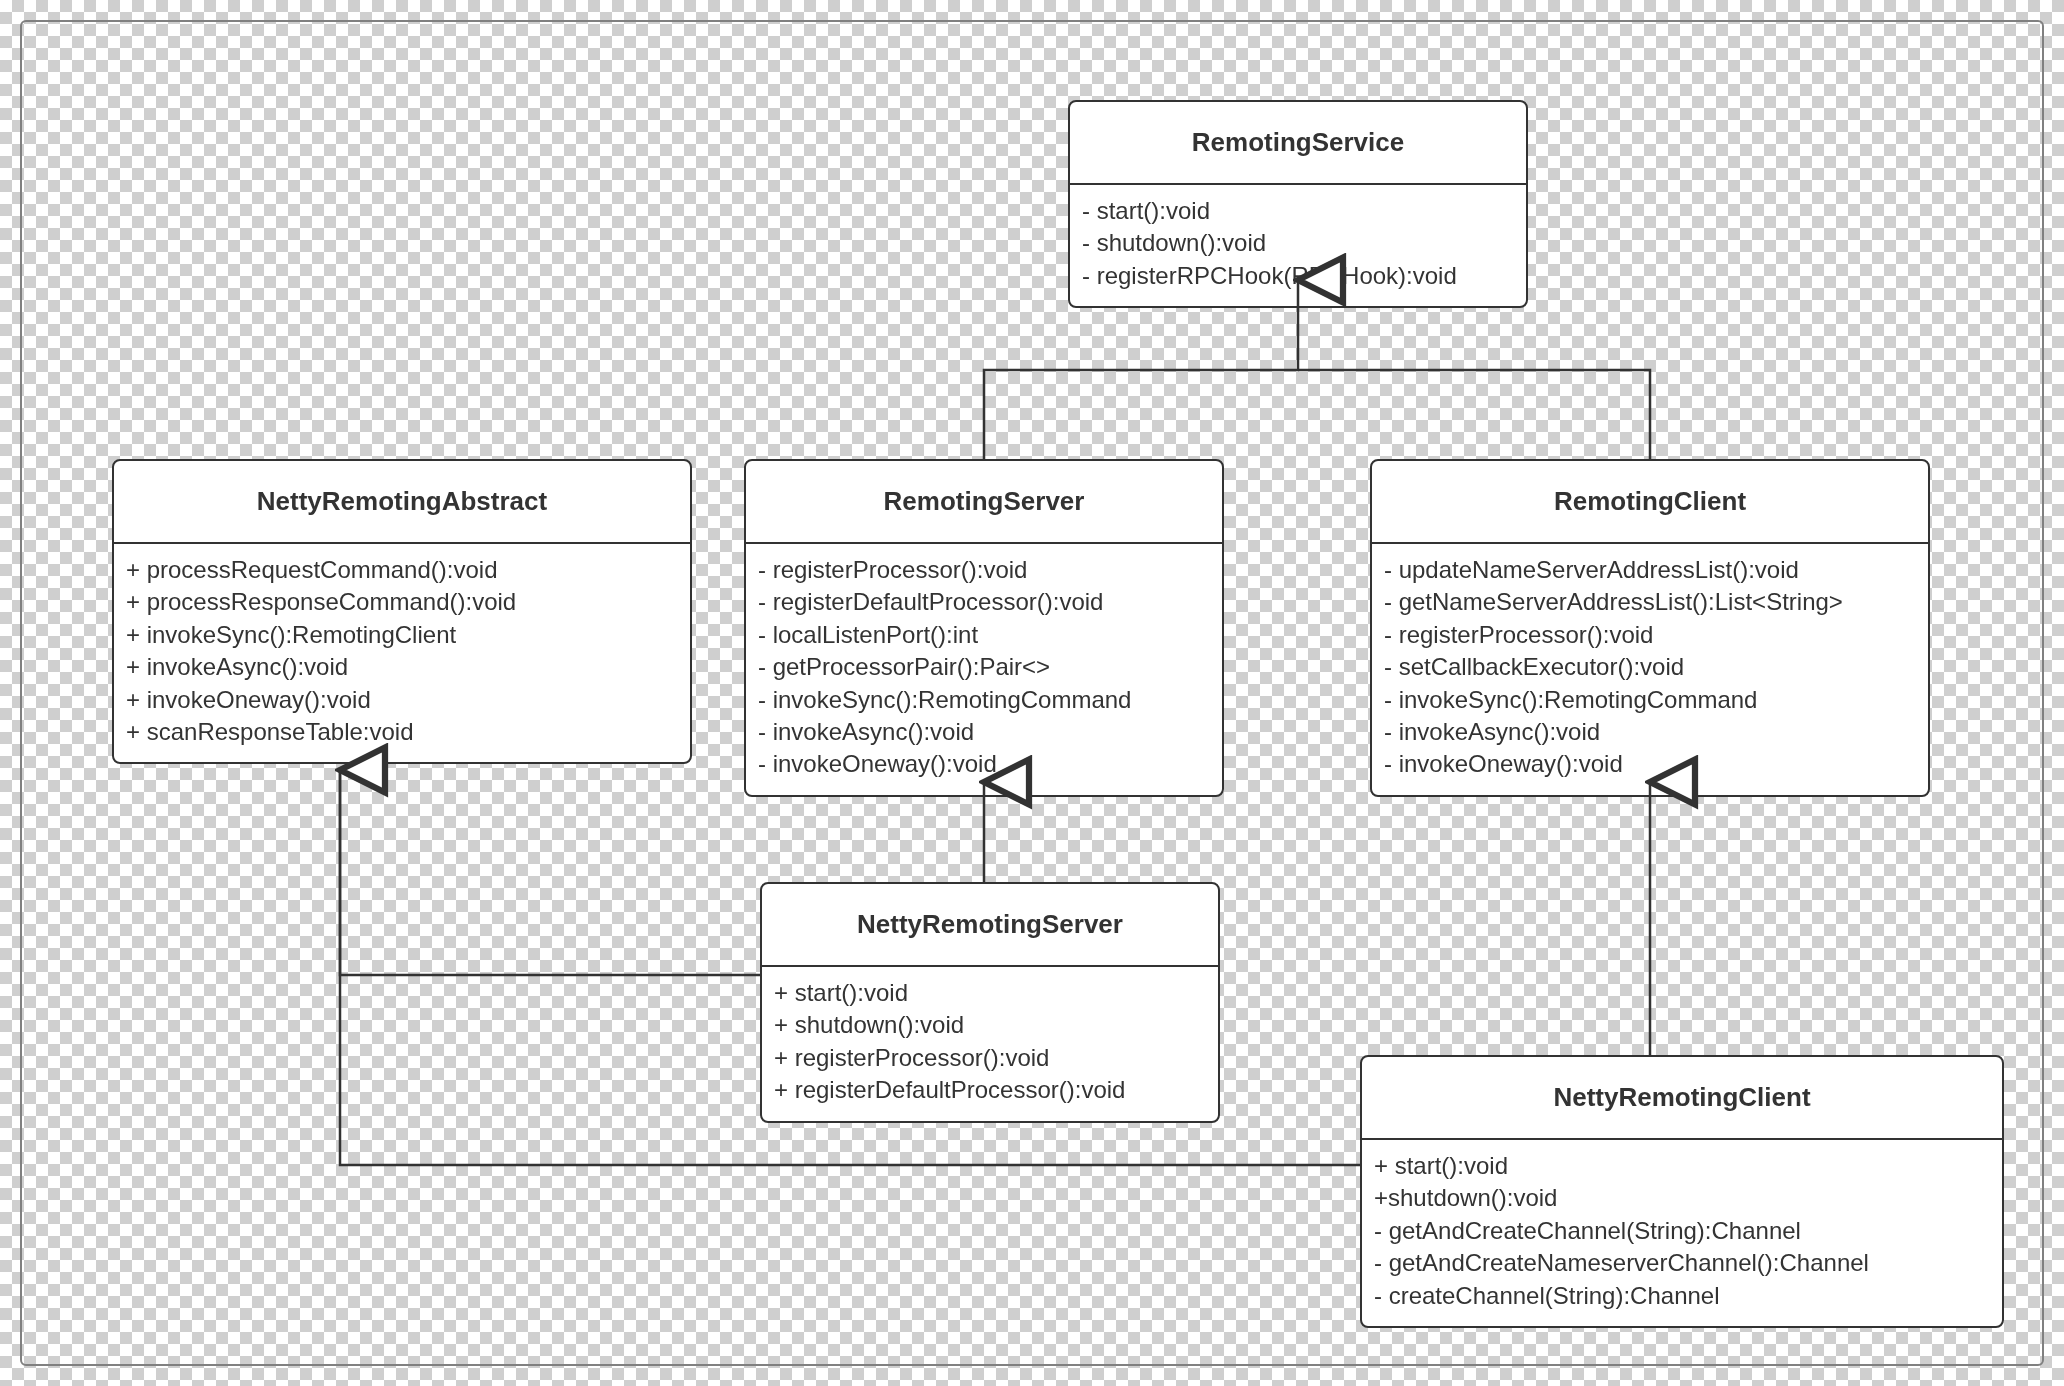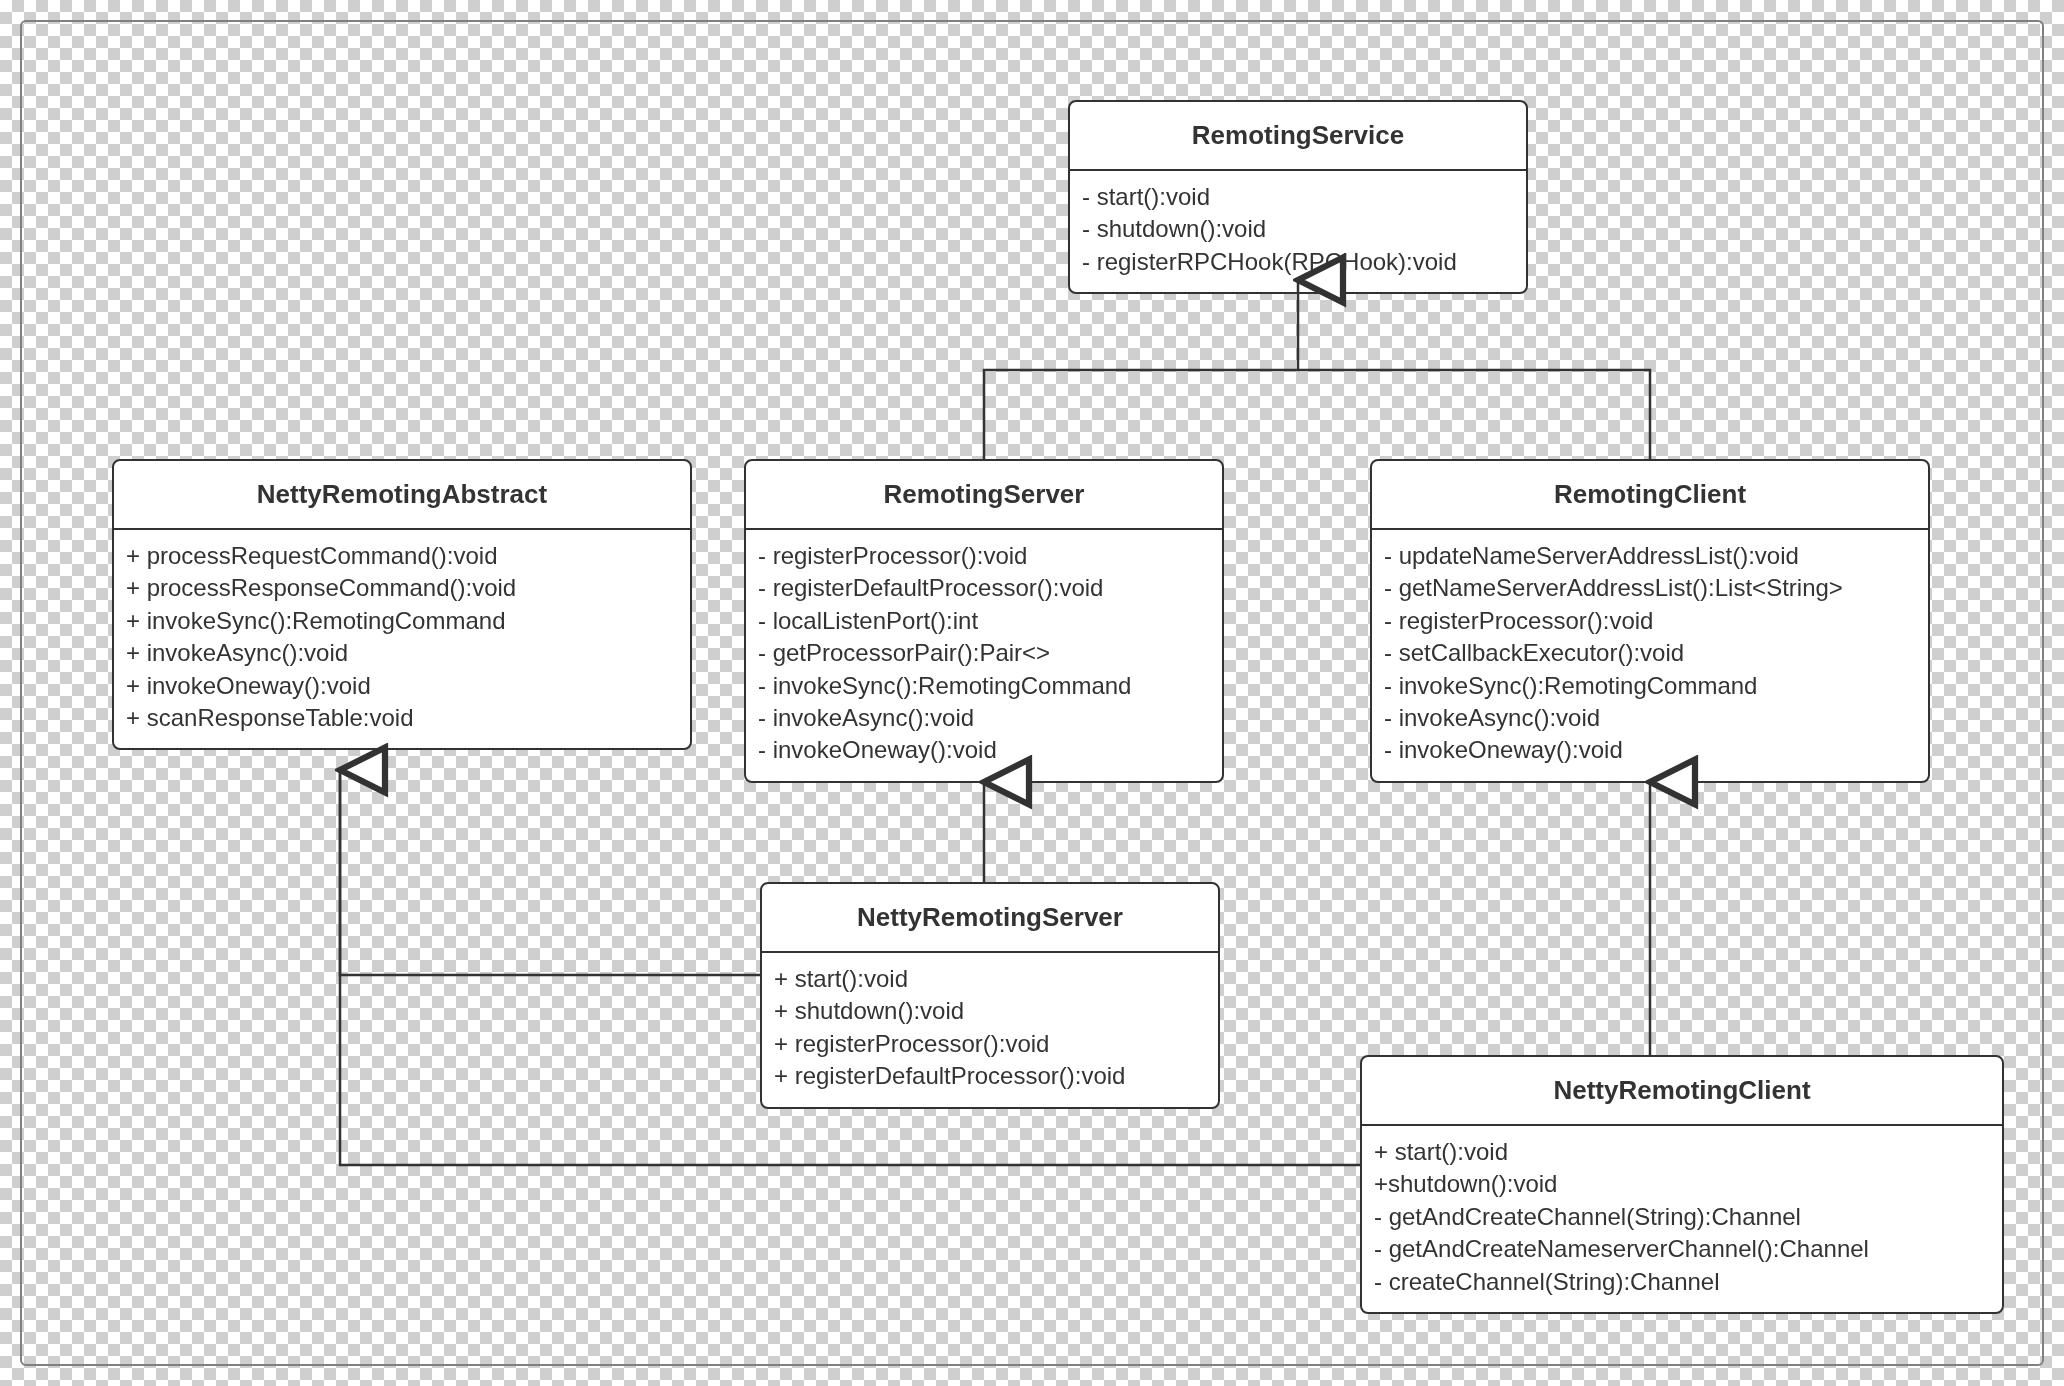--- a/index.html
+++ b/index.html
@@ -42,21 +42,21 @@
     background: #ffffff;
     border: 2.5px solid #323232;
     border-radius: 8px;
     box-sizing: border-box;
   }
   .uml-title {
     font-weight: bold;
     font-size: 26px;
     color: #333333;
     text-align: center;
-    padding: 18px 12px;
+    padding: 25px 12px;
     border-bottom: 2.5px solid #323232;
   }
   .uml-body {
     padding: 10px 16px 14px 12px;
   }
   .uml-body div {
     font-size: 24px;
     color: #333333;
     line-height: 1.35;
     white-space: nowrap;
@@ -83,21 +83,21 @@
     <div>- shutdown():void</div>
     <div>- registerRPCHook(RPCHook):void</div>
   </div>
 </div>
 
 <div class="uml-box" style="left:112px; top:459px; width:580px;">
   <div class="uml-title">NettyRemotingAbstract</div>
   <div class="uml-body">
     <div>+ processRequestCommand():void</div>
     <div>+ processResponseCommand():void</div>
-    <div>+ invokeSync():RemotingCommand</div>
+    <div>+ invokeSync():RemotingClient</div>
     <div>+ invokeAsync():void</div>
     <div>+ invokeOneway():void</div>
     <div>+ scanResponseTable:void</div>
   </div>
 </div>
 
 <div class="uml-box" style="left:744px; top:459px; width:480px;">
   <div class="uml-title">RemotingServer</div>
   <div class="uml-body">
     <div>- registerProcessor():void</div>

